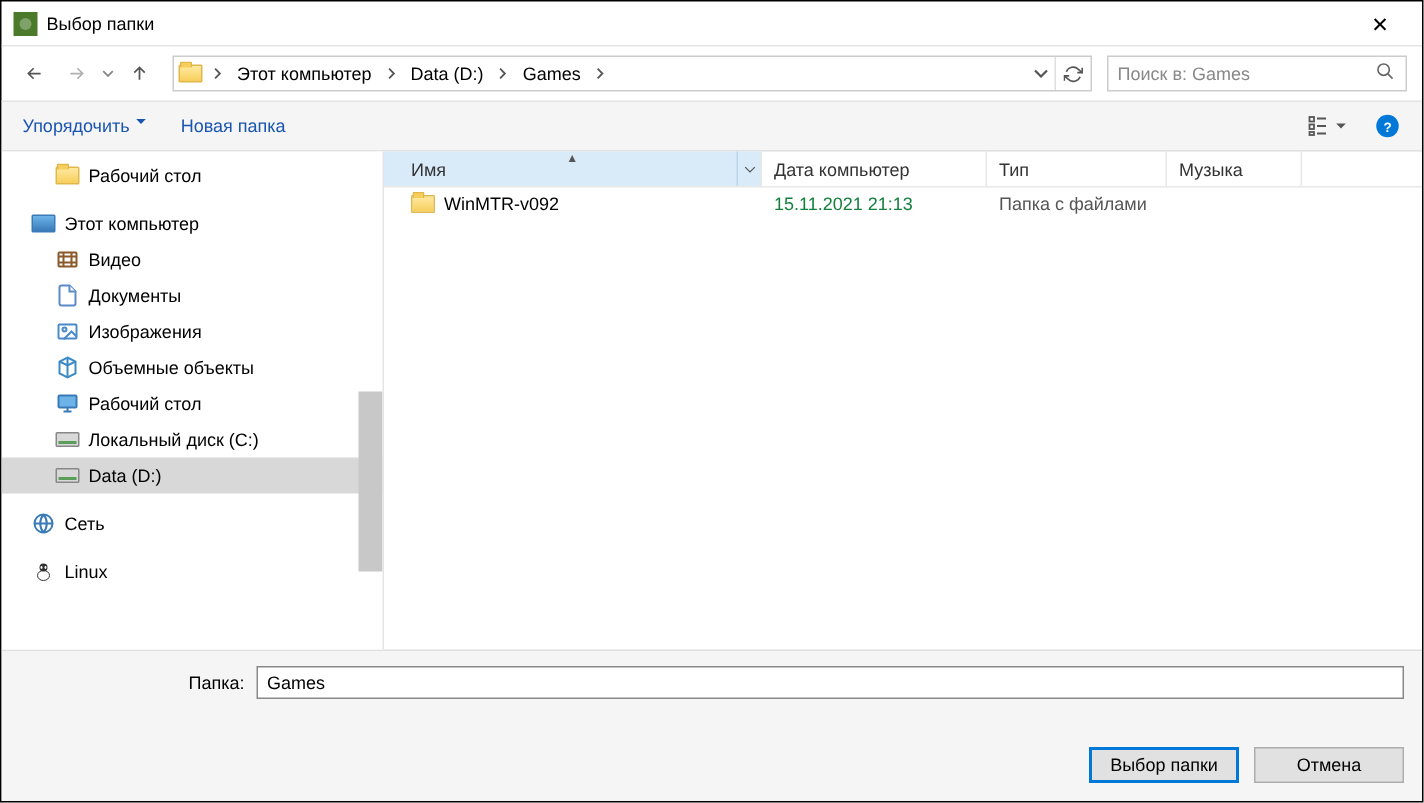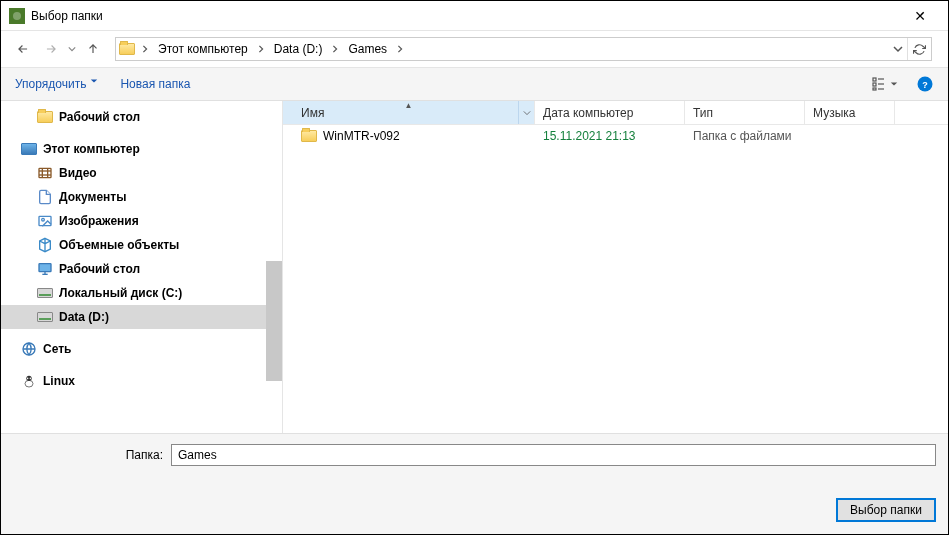--- a/index.html
+++ b/index.html
@@ -32,21 +32,21 @@
 
 
 .toolbar { height:34px; background:#f5f5f5; border-top:1px solid #e5e5e5; border-bottom:1px solid #e0e0e0; display:flex; align-items:center; padding:0 10px; gap:14px; }
 .toolbtn { color:#1a56b0; display:flex; align-items:flex-start; gap:4px; cursor:pointer; padding:4px 4px; }
 .toolbar-spacer { flex:1; }
 .viewbtn, .helpbtn { width:26px; height:26px; display:flex; align-items:center; justify-content:center; cursor:pointer; }
 .helpbtn { color:#fff; }
 
 
 .body { flex:1; display:flex; min-height:0; }
-.sidebar { width:282px; border-right:1px solid #e5e5e5; overflow-y:auto; background:#fff; position:relative;font-weight:bold; }
+.sidebar { width:255px; border-right:1px solid #e5e5e5; overflow-y:auto; background:#fff; position:relative; }
 .sidebar-inner { padding:4px 0 8px 0; }
 .tree-item { height:24px; display:flex; align-items:center; padding-left:20px; gap:6px; cursor:pointer; }
 .tree-item.child { padding-left:36px; }
 .tree-item.selected { background:#d8d8d8; }
 .tree-icon { width:16px; height:16px; display:flex; align-items:center; justify-content:center; flex-shrink:0; }
 .tree-label {}
 .tree-sep { height:8px; }
 .sidebar-scrollthumb { position:absolute; right:0; top:160px; width:16px; height:120px; background:#c8c8c8; }
 
 .main { flex:1; display:flex; flex-direction:column; }
@@ -155,20 +155,29 @@
         </svg>
     </div>
     <div class="refresh-btn">
       <svg width="13" height="13" viewBox="0 0 24 24" fill="none" stroke="#555" stroke-width="2">
           <path d="M23 4v6h-6M1 20v-6h6"></path>
           <path d="M3.5 9a9 9 0 0114.8-3L23 10M1 14l4.7 4a9 9 0 0014.8-3"></path>
         </svg>
     </div>
   </div>
 
+  <div class="searchbox">
+    <input type="text" placeholder="Поиск в: Games" style="">
+    <span class="search-icon">
+      <svg width="13" height="13" viewBox="0 0 24 24" fill="none" stroke="#666" stroke-width="2">
+          <circle cx="10" cy="10" r="7"></circle>
+          <path d="M21 21l-6-6"></path>
+        </svg>
+    </span>
+  </div>
 </div>
 
 <div class="toolbar">
   <div class="toolbtn">
     <span>Упорядочить</span>
     <svg width="8" height="8" viewBox="0 0 10 10">
         <path d="M1 3l4 4 4-4" fill="#1a56b0"></path>
       </svg>
   </div>
   <div class="toolbtn">
@@ -339,14 +348,15 @@
   </div>
 </div>
 
 <div class="footer">
   <div class="footer-row1">
     <div class="footer-label">Папка:</div>
     <input class="footer-input" type="text" value="Games" style="">
   </div>
   <div class="footer-row2">
     <button class="dlg-btn primary">Выбор папки</button>
+    <button class="dlg-btn">Отмена</button>
   </div>
 </div>
 
 </body></html>

